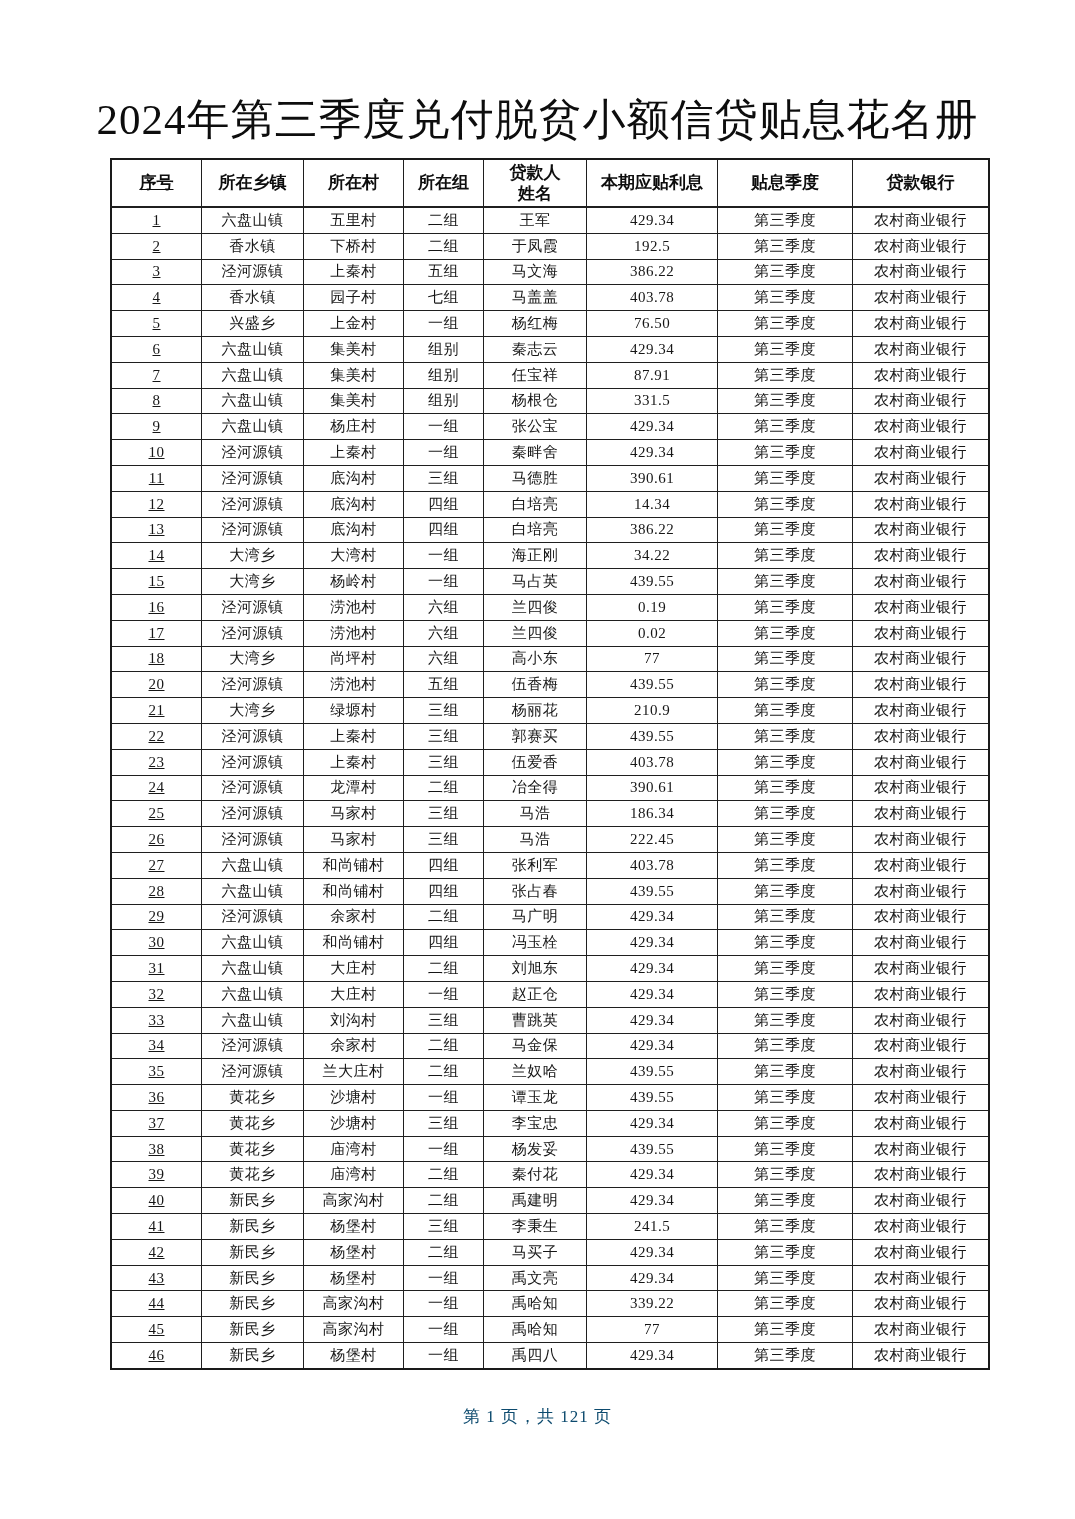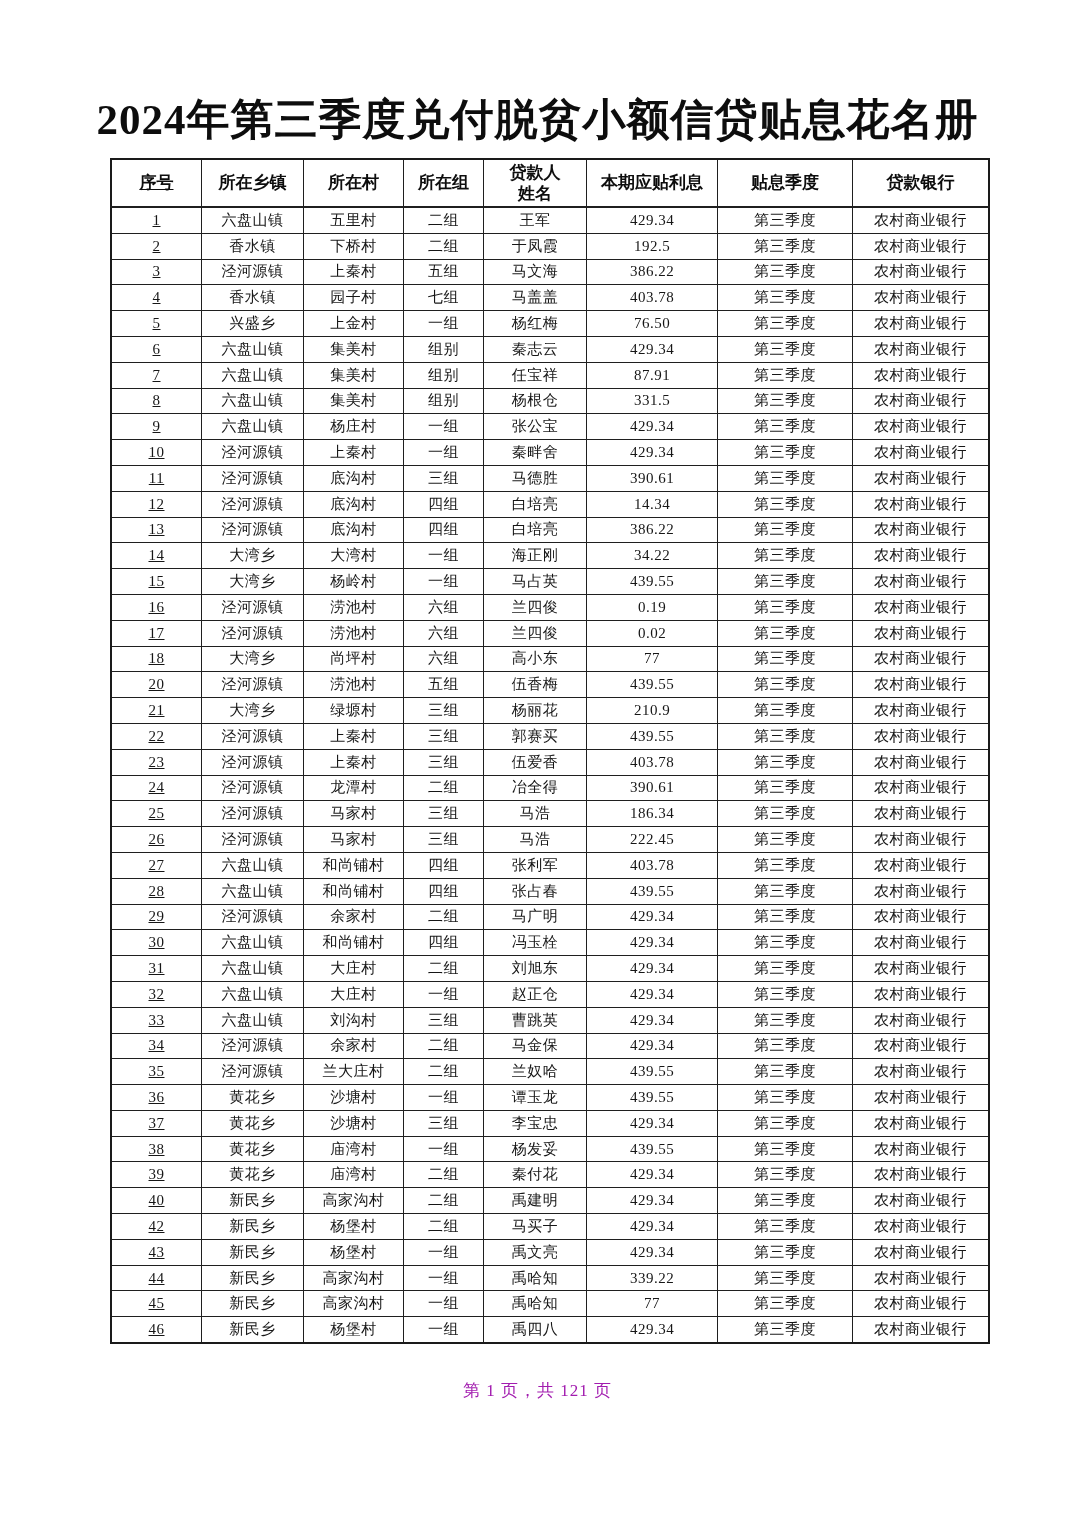--- a/index.html
+++ b/index.html
@@ -12,21 +12,21 @@
     height: 1519px;
     position: relative;
     font-family: "Liberation Serif", "DejaVu Serif", serif;
     color: #111111;
     overflow: hidden;
   }
   .page-title {
     margin: 96px 0 0 0;
     text-align: center;
     font-size: 43px;
-    font-weight: 700;
+    font-weight: 400;
     letter-spacing: 1px;
     line-height: 48px;
     color: #0d0d0d;
     font-family: "Liberation Serif", "DejaVu Serif", serif;
   }
   table.roster {
     margin: 14px 0 0 110px;
     width: 855px;
     border-collapse: collapse;
     table-layout: fixed;
@@ -61,21 +61,21 @@
   .col3 { width: 75px; }
   .col4 { width: 98px; }
   .col5 { width: 126px; }
   .col6 { width: 130px; }
   .col7 { width: 131px; }
   .page-footer {
     margin-top: 35px;
     text-align: center;
     font-size: 17px;
     letter-spacing: 1px;
-    color: #a21caf;
+    color: #0c4a6e;
   }
 </style>
 </head>
 <body>
 
 <div class="page">
   <h1 class="page-title">2024年第三季度兑付脱贫小额信贷贴息花名册</h1>
 
   <table class="roster">
     <thead>
@@ -476,20 +476,30 @@
           <td class="col0">40</td>
           <td class="col1">新民乡</td>
           <td class="col2">高家沟村</td>
           <td class="col3">二组</td>
           <td class="col4">禹建明</td>
           <td class="col5">429.34</td>
           <td class="col6">第三季度</td>
           <td class="col7">农村商业银行</td>
         </tr>
         <tr>
+          <td class="col0">41</td>
+          <td class="col1">新民乡</td>
+          <td class="col2">杨堡村</td>
+          <td class="col3">三组</td>
+          <td class="col4">李秉生</td>
+          <td class="col5">241.5</td>
+          <td class="col6">第三季度</td>
+          <td class="col7">农村商业银行</td>
+        </tr>
+        <tr>
           <td class="col0">42</td>
           <td class="col1">新民乡</td>
           <td class="col2">杨堡村</td>
           <td class="col3">二组</td>
           <td class="col4">马买子</td>
           <td class="col5">429.34</td>
           <td class="col6">第三季度</td>
           <td class="col7">农村商业银行</td>
         </tr>
         <tr>

